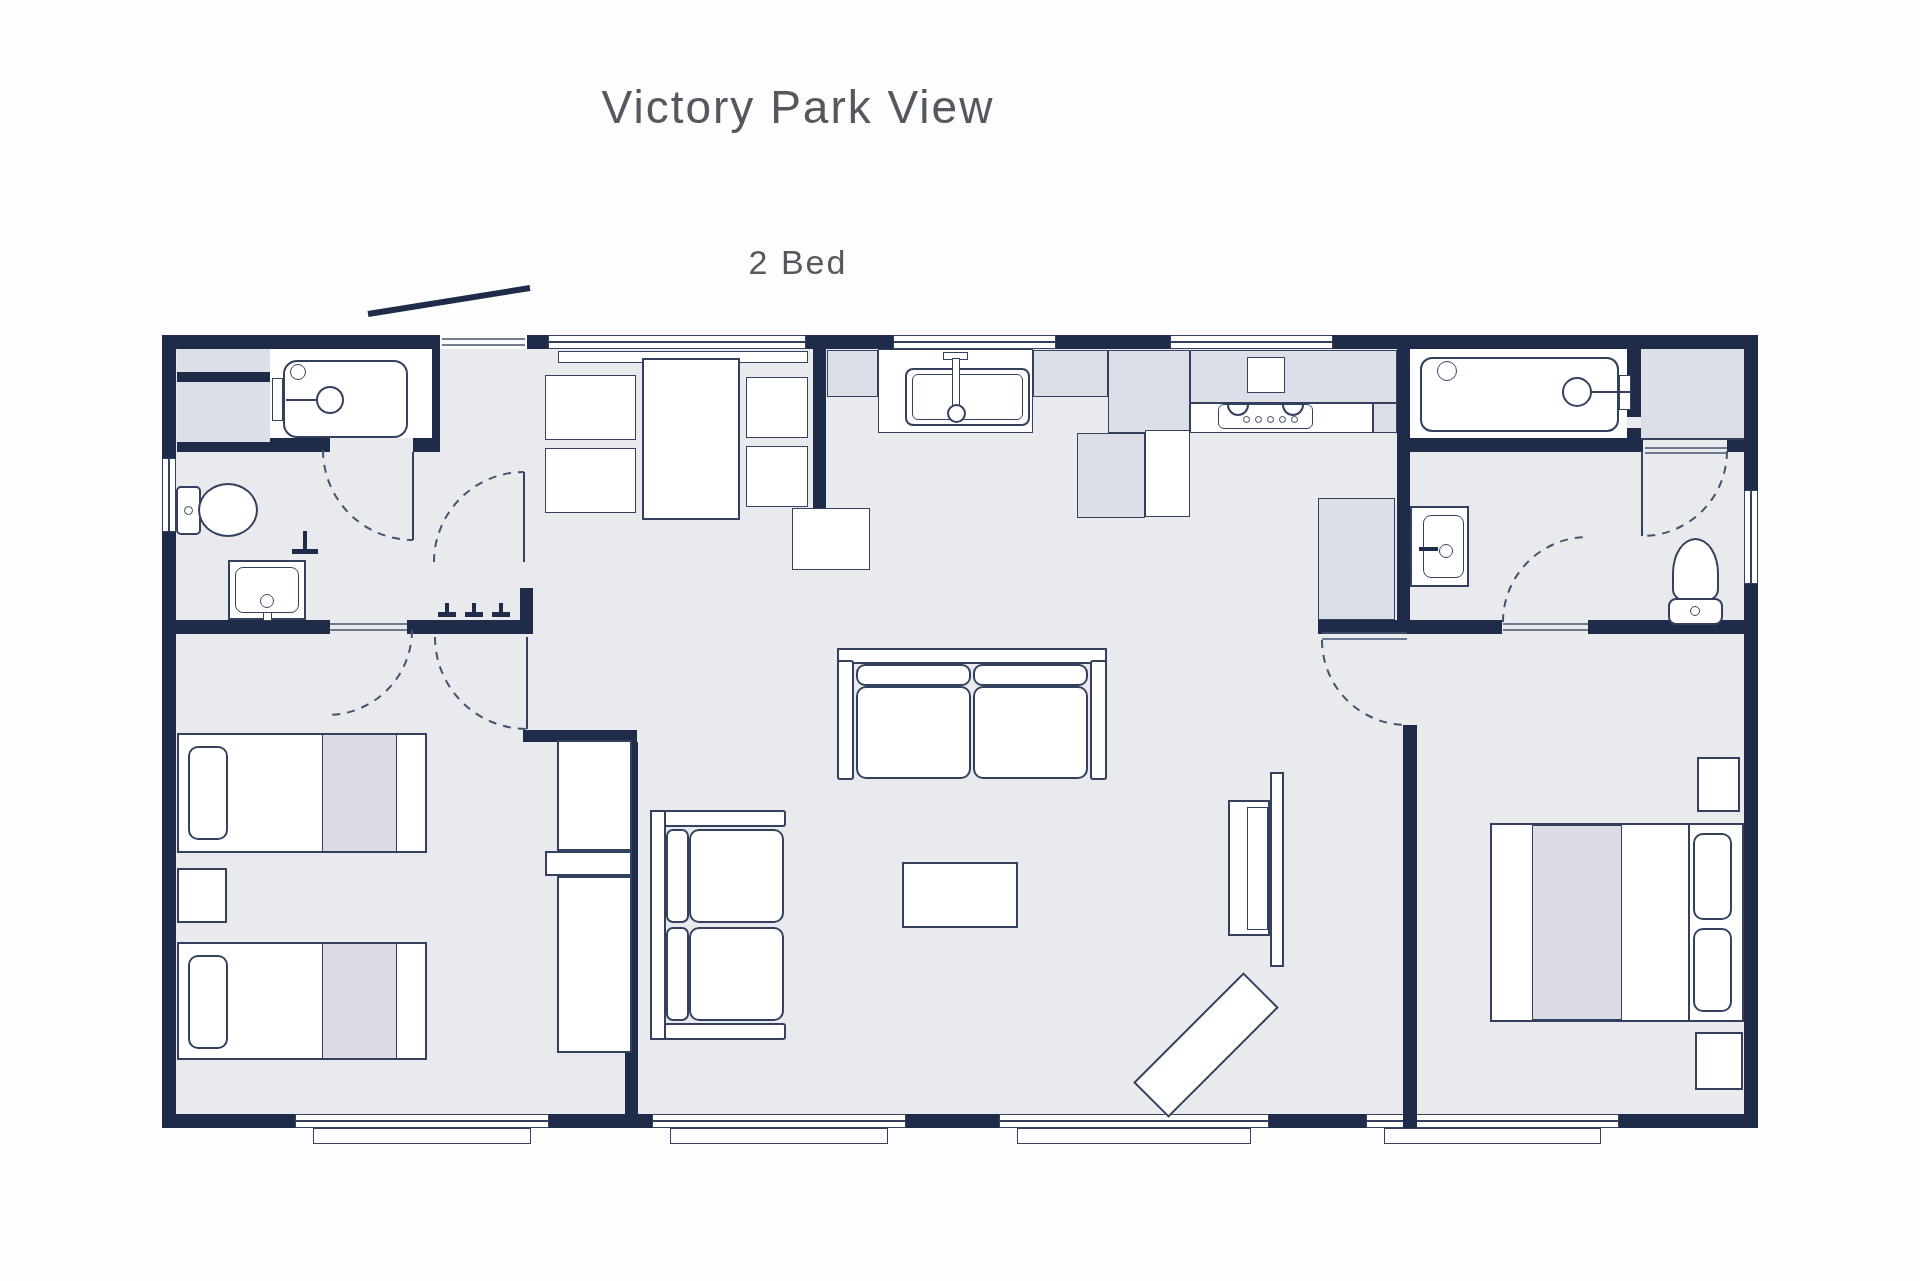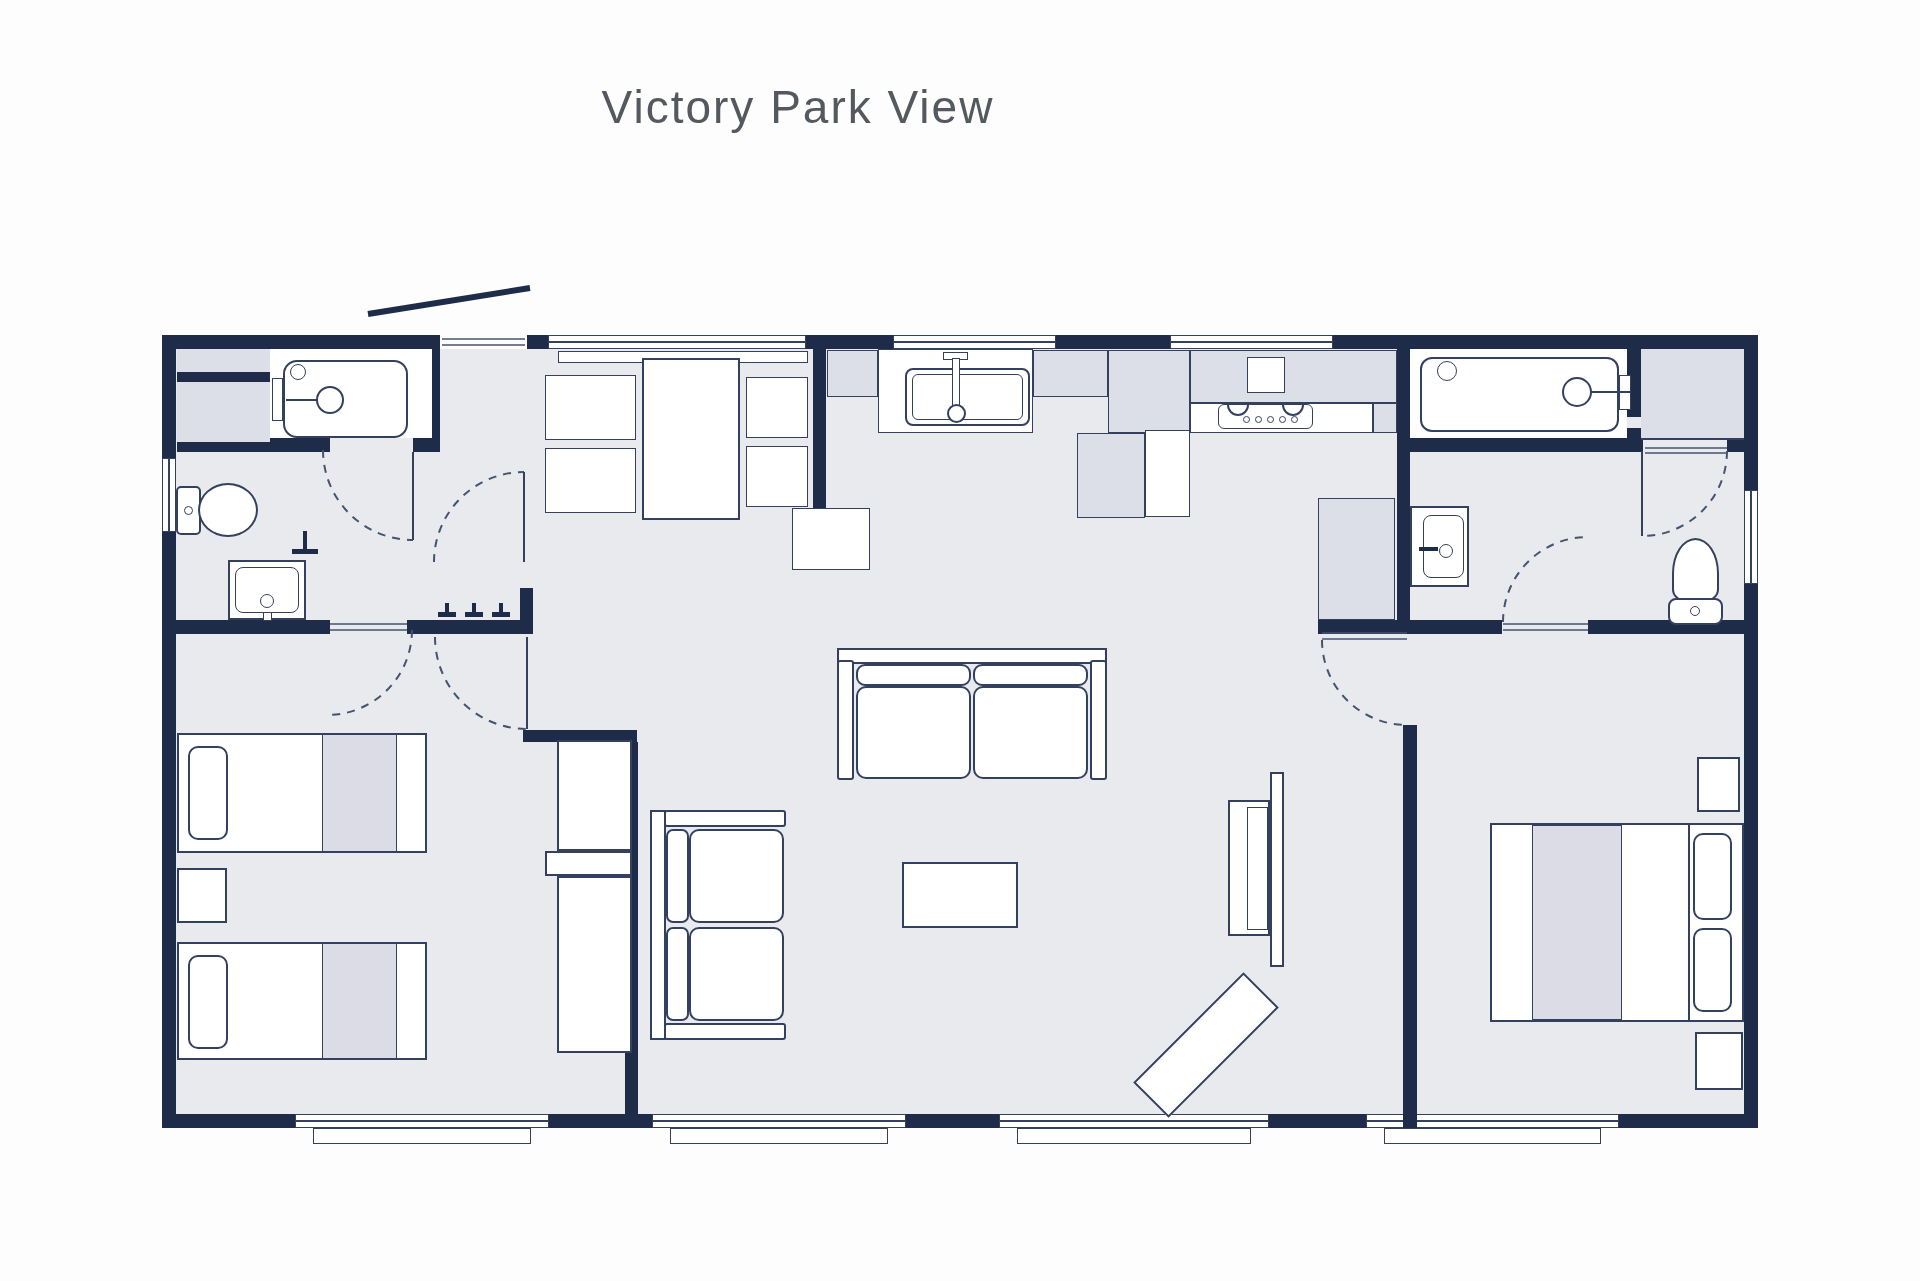--- a/index.html
+++ b/index.html
@@ -22,20 +22,21 @@
   .wline{position:absolute;background:#33415e;}
   .circ{border-radius:50%;}
   svg{position:absolute;left:0;top:0;pointer-events:none;}
 </style>
 </head>
 <body>
 
 <div id="stage">
 
   <div class="abs txt" id="title">Victory Park View</div>
+  <div class="abs txt" id="beds">2 Bed</div>
 
   <div class="floor" style="left:176px;top:349px;width:1568px;height:779px;"></div>
 
   <div class="wall" style="left:162px;top:335px;width:278px;height:14px;"></div>
   <div class="wall" style="left:527px;top:335px;width:21px;height:14px;"></div>
   <div class="wall" style="left:806px;top:335px;width:87px;height:14px;"></div>
   <div class="wall" style="left:1056px;top:335px;width:114px;height:14px;"></div>
   <div class="wall" style="left:1333px;top:335px;width:411px;height:14px;"></div>
   <div class="wall" style="left:162px;top:349px;width:14px;height:109px;"></div>
   <div class="wall" style="left:162px;top:532px;width:14px;height:596px;"></div>

